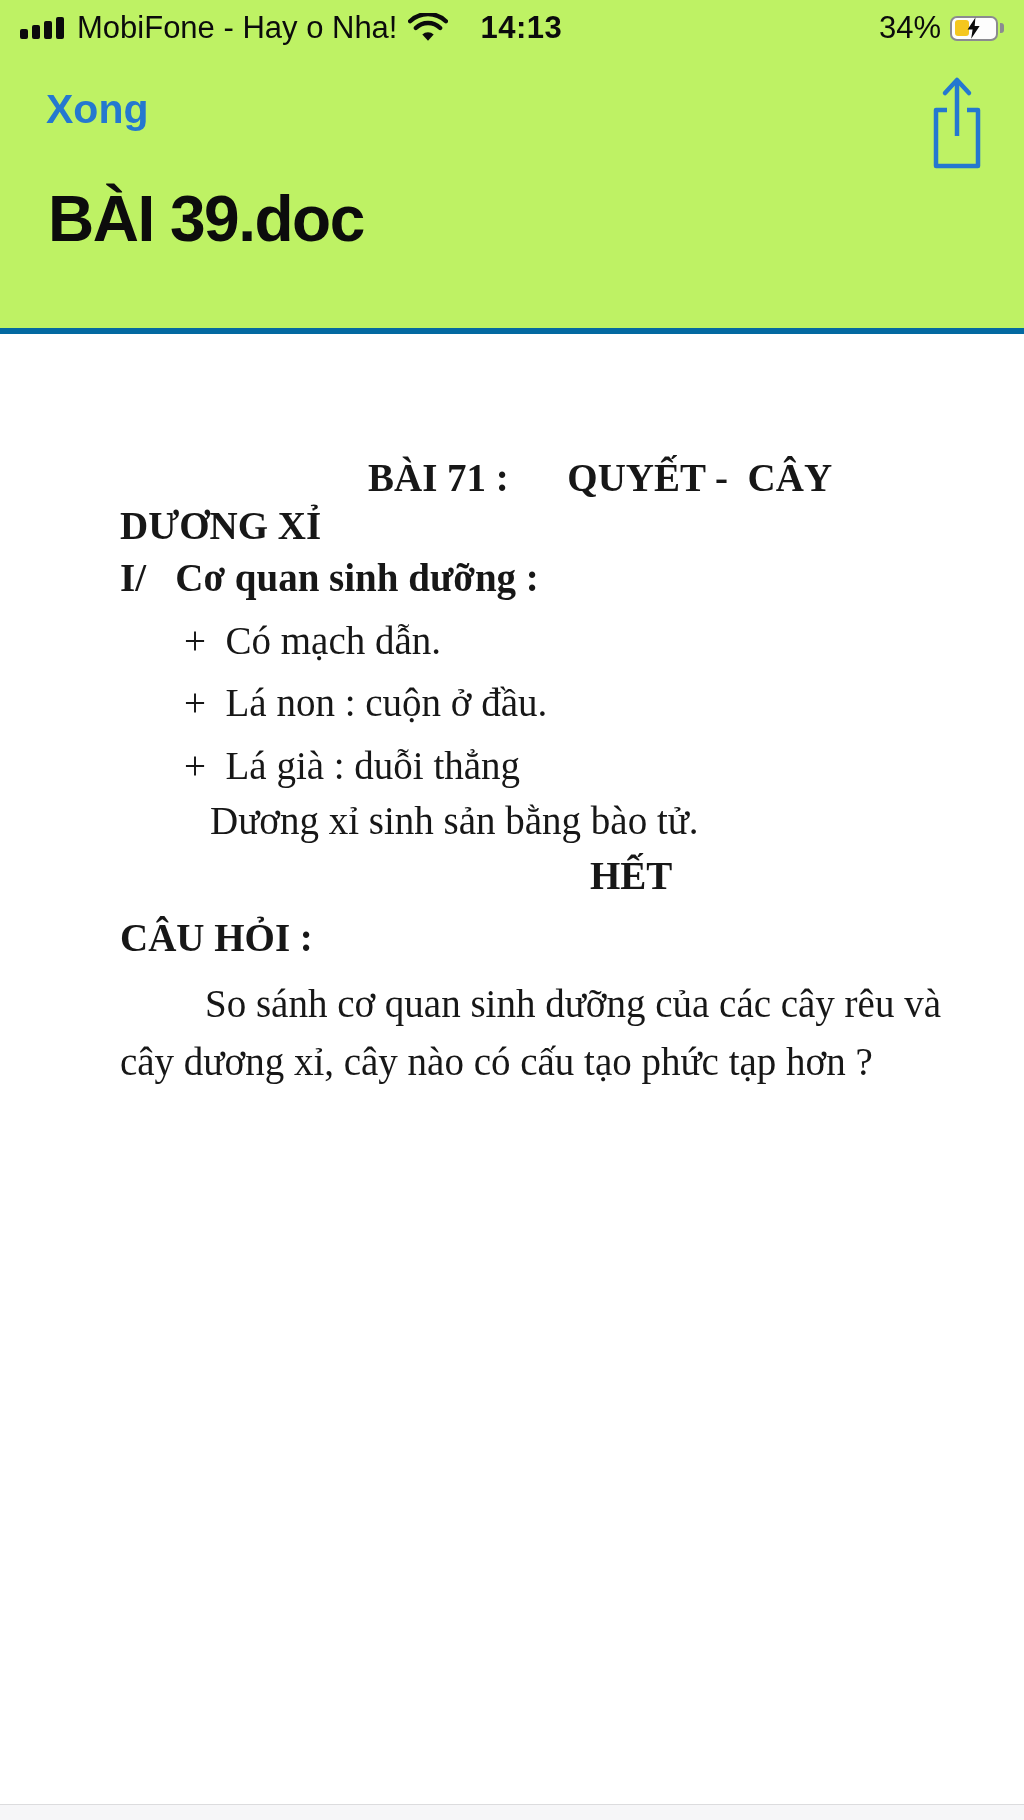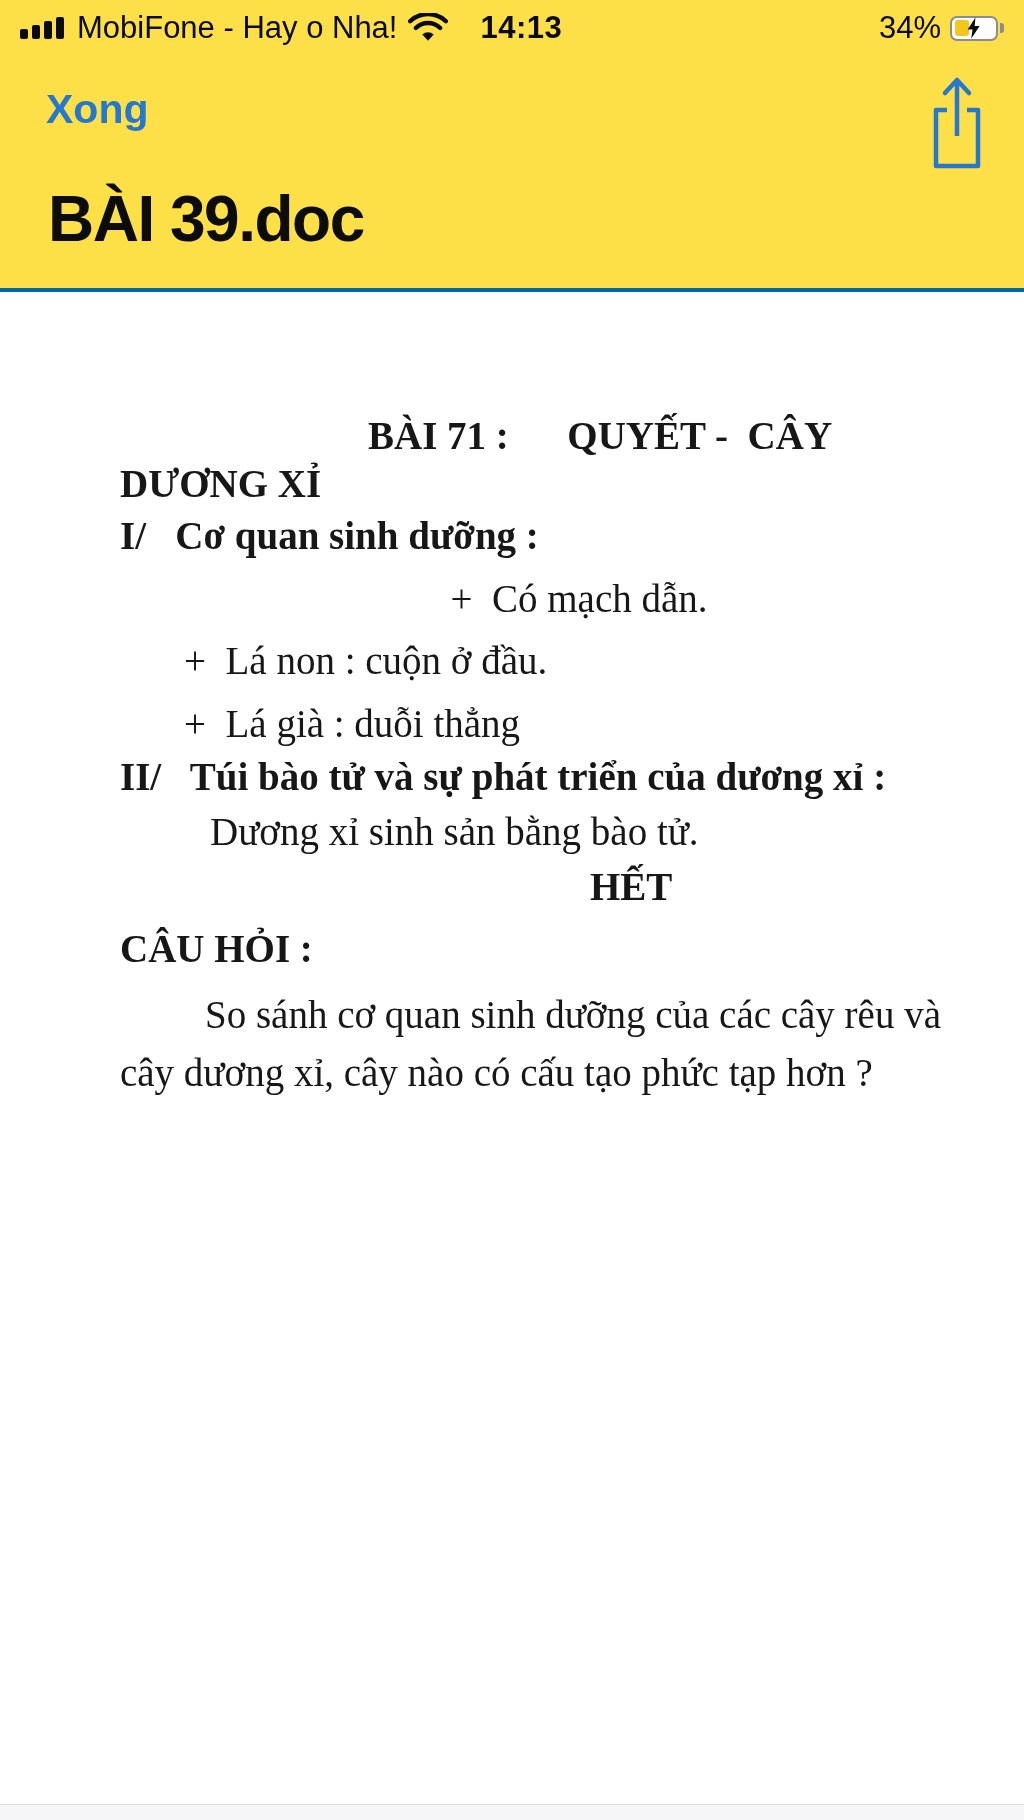--- a/index.html
+++ b/index.html
@@ -7,23 +7,23 @@
   .screen {
     position:relative;
     width:1024px; height:1820px;
     background:#ffffff;
     overflow:hidden;
     font-family:"Liberation Sans", sans-serif;
     color:#111;
   }
   
   .header {
-    background:#fde047;
-    height:292px;
-    border-bottom:4px solid #0369a1;
+    background:#bef264;
+    height:334px;
+    border-bottom:6px solid #0369a1;
   }
   .status-bar {
     display:flex; align-items:center;
     height:48px;
     padding:8px 20px 0 20px;
     font-size:31px;
     color:#0b0b0c;
   }
   .signal { display:flex; align-items:flex-end; gap:4px; margin-right:13px; }
   .signal .bar { width:8px; background:#0b0b0c; border-radius:2px; }
@@ -145,24 +145,23 @@
     </div>
 
     <div class="doc-title">BÀI 39.doc</div>
   </div>
 
   <div class="content">
     <div>
         <div class="doc-line bold" style="padding-left: 248px; margin-top: 0px;">BÀI 71 :      QUYẾT -  CÂY</div>
         <div class="doc-line bold" style="padding-left: 0px; margin-top: 2px;">DƯƠNG XỈ</div>
         <div class="doc-line bold" style="padding-left: 0px; margin-top: 6px;">I/   Cơ quan sinh dưỡng :</div>
-        <div class="doc-line" style="padding-left: 64px; margin-top: 17px; text-align: center;">+  Có mạch dẫn.</div>
+        <div class="doc-line" style="padding-left: 64px; margin-top: 17px;">+  Có mạch dẫn.</div>
         <div class="doc-line" style="padding-left: 64px; margin-top: 16px;">+  Lá non : cuộn ở đầu.</div>
         <div class="doc-line" style="padding-left: 64px; margin-top: 17px;">+  Lá già : duỗi thẳng</div>
-        <div class="doc-line bold" style="padding-left: 0px; margin-top: 7px;">II/   Túi bào tử và sự phát triển của dương xỉ :</div>
         <div class="doc-line" style="padding-left: 90px; margin-top: 9px;">Dương xỉ sinh sản bằng bào tử.</div>
         <div class="doc-line bold" style="padding-left: 470px; margin-top: 9px;">HẾT</div>
         <div class="doc-line bold" style="padding-left: 0px; margin-top: 16px;">CÂU HỎI :</div>
         <div class="doc-line" style="padding-left: 85px; margin-top: 20px;">So sánh cơ quan sinh dưỡng của các cây rêu và</div>
         <div class="doc-line" style="padding-left: 0px; margin-top: 12px;">cây dương xỉ, cây nào có cấu tạo phức tạp hơn ?</div>
       </div>
   </div>
 
   <div class="bottom-bar"></div>
 </div>

